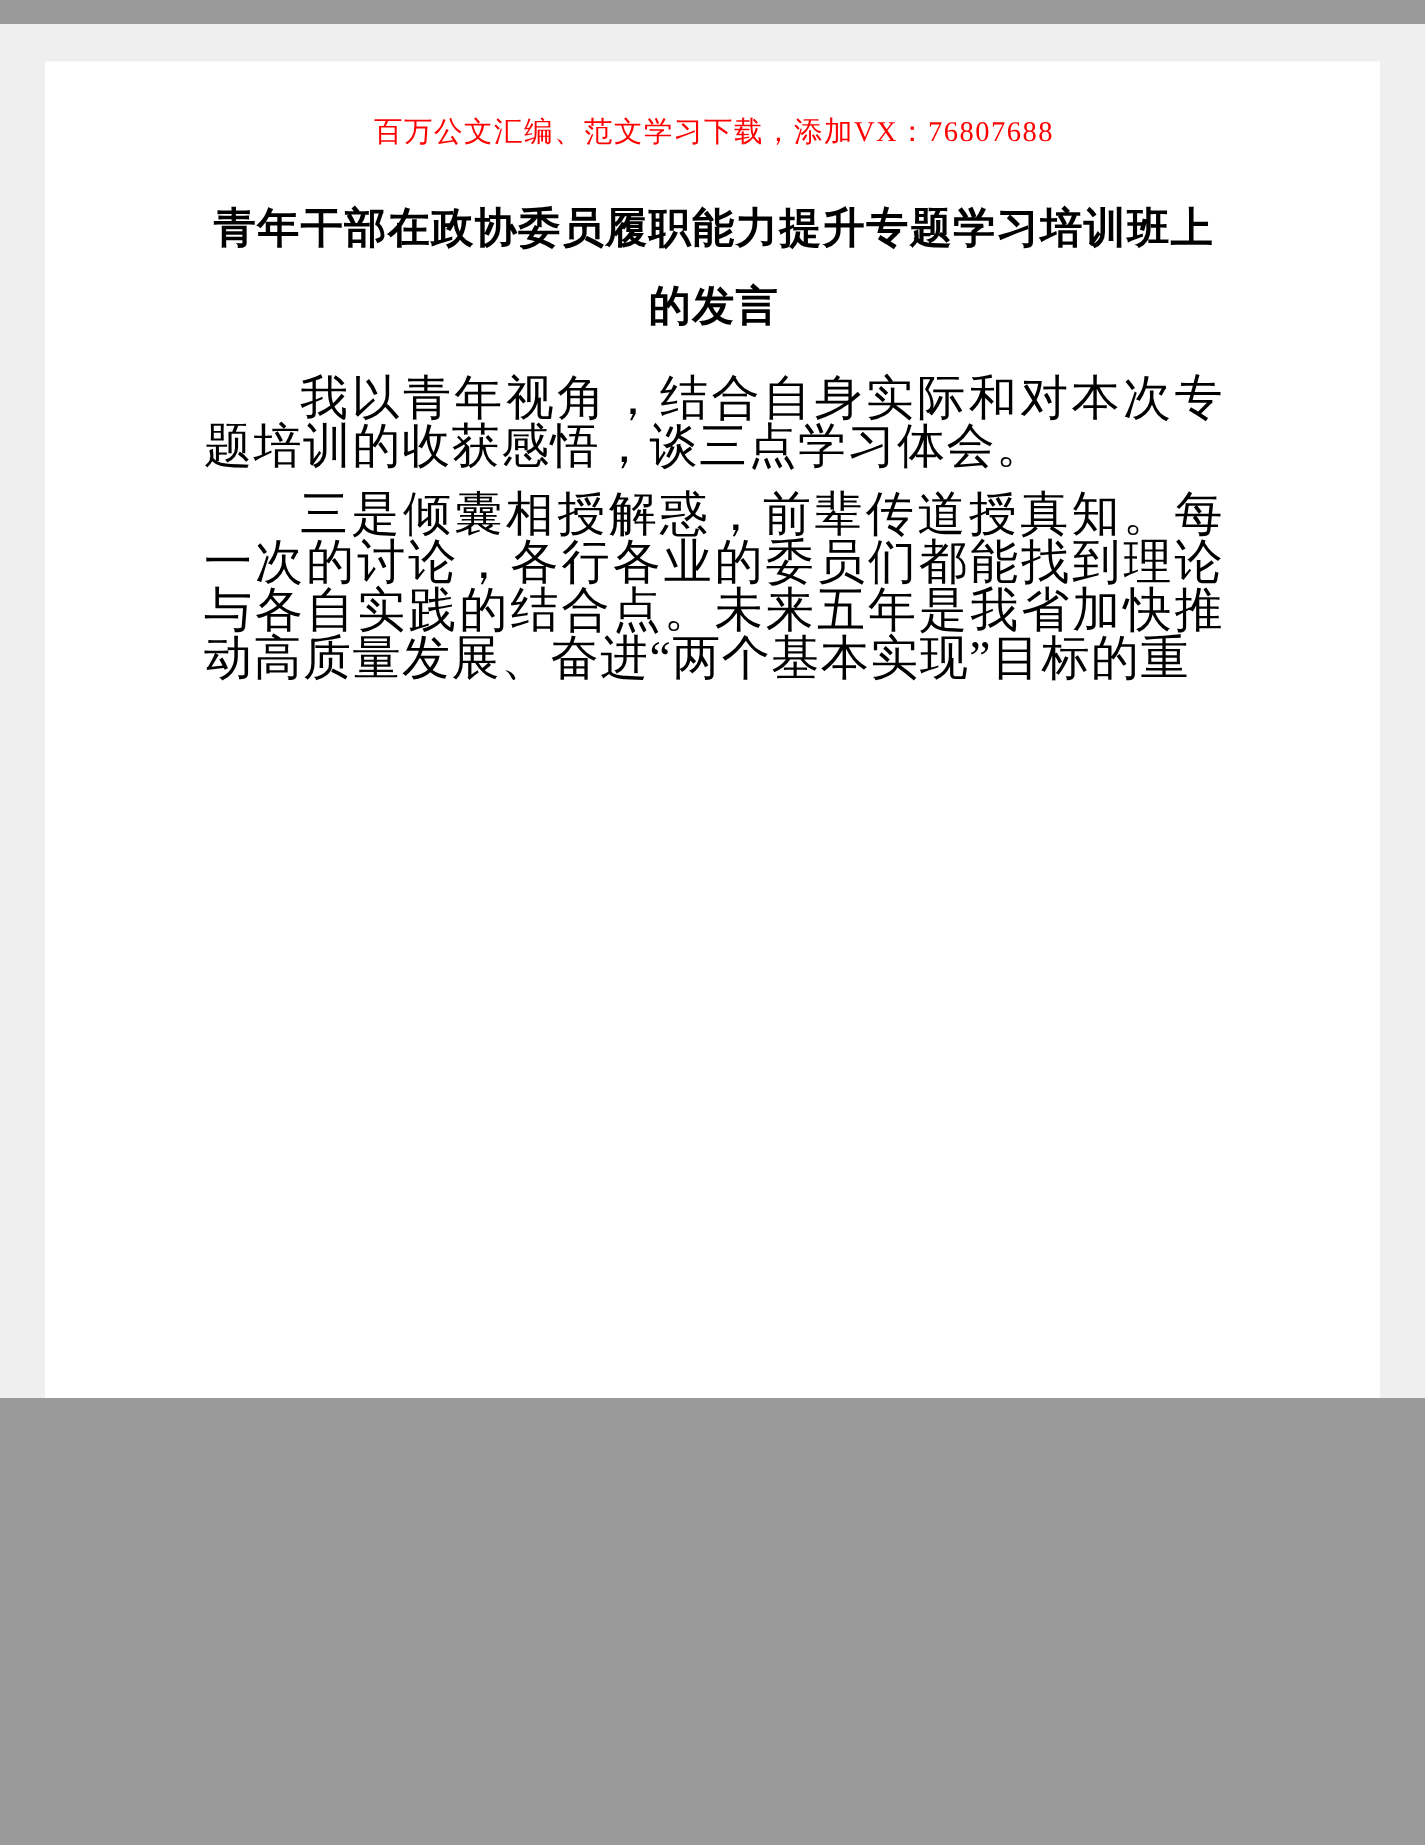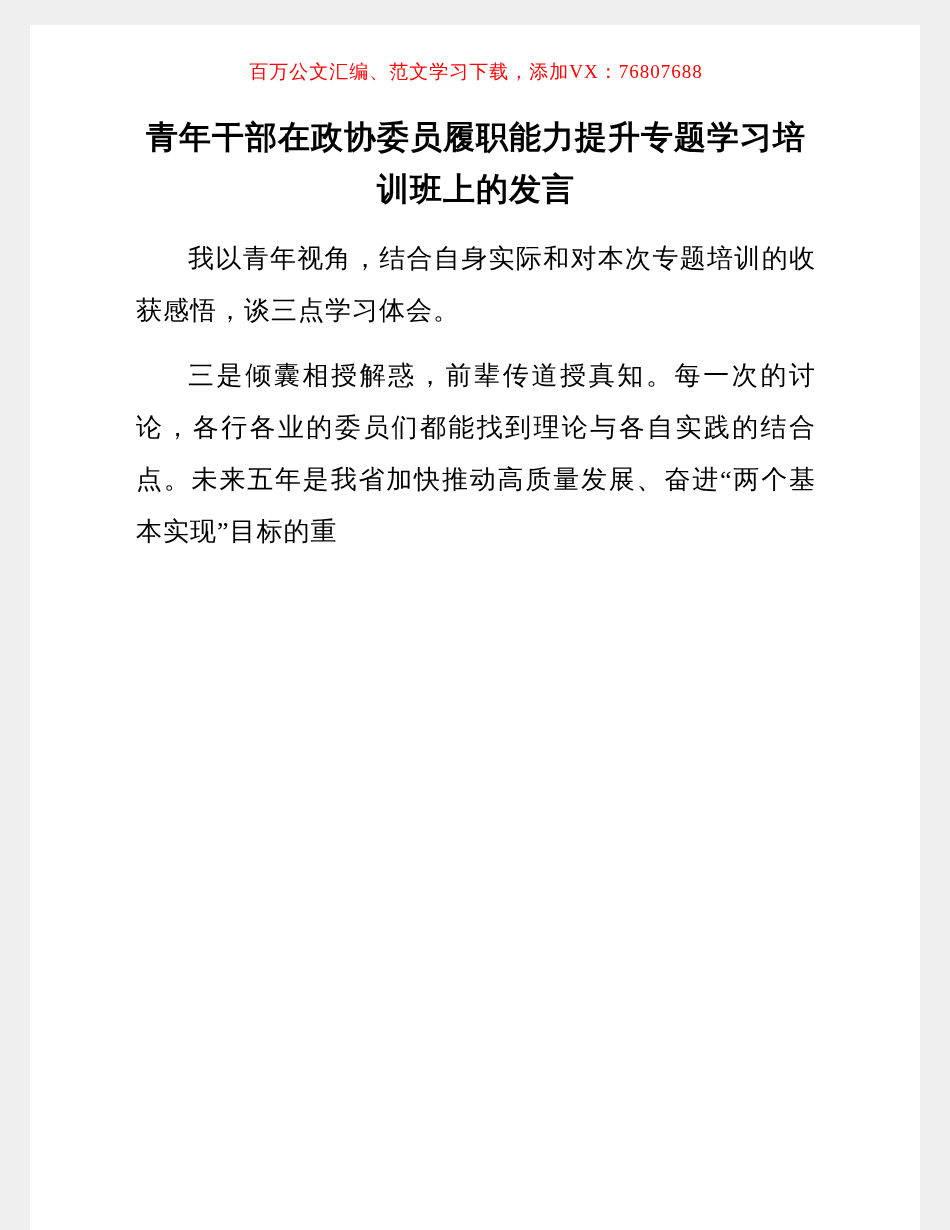--- a/index.html
+++ b/index.html
@@ -2,22 +2,22 @@
 <html style="--watermark_red: #ff0000; --page_bg: #ffffff; --canvas_bg: #efefef; --text: #000000;"><head>
 <meta charset="utf-8">
 <style>
   * { margin: 0; padding: 0; box-sizing: border-box; }
   html, body {
     background: #9a9a9a;
     font-family: "Liberation Serif", "DejaVu Serif", serif;
   }
   .viewport {
     width: 950px;
-    height: 1230px;
-    margin: 0 auto;
+    height: 916px;
+    margin: 16px auto;
     background: var(--canvas_bg, #efefef);
     overflow: hidden;
     position: relative;
   }
   .page {
     position: absolute;
     left: 30px;
     top: 25px;
     width: 890px;
     height: 1260px;
@@ -27,33 +27,33 @@
   .watermark {
     color: var(--watermark_red, #ff0000);
     font-size: 19px;
     letter-spacing: 1px;
     text-align: center;
     white-space: nowrap;
   }
   .title {
     margin-top: 26px;
     color: var(--text, #000000);
-    font-size: 32px;
+    font-size: 28px;
     line-height: 52px;
     font-weight: bold;
     letter-spacing: 1px;
     text-align: center;
   }
   .body {
     margin-top: 18px;
   }
   .para {
     color: var(--text, #000000);
-    font-size: 26px;
-    line-height: 52px;
+    font-size: 32px;
+    line-height: 32px;
     letter-spacing: 1px;
     text-indent: 2em;
     text-align: justify;
     margin-bottom: 13px;
   }
 </style>
 </head>
 <body>
 
 <div class="viewport">

